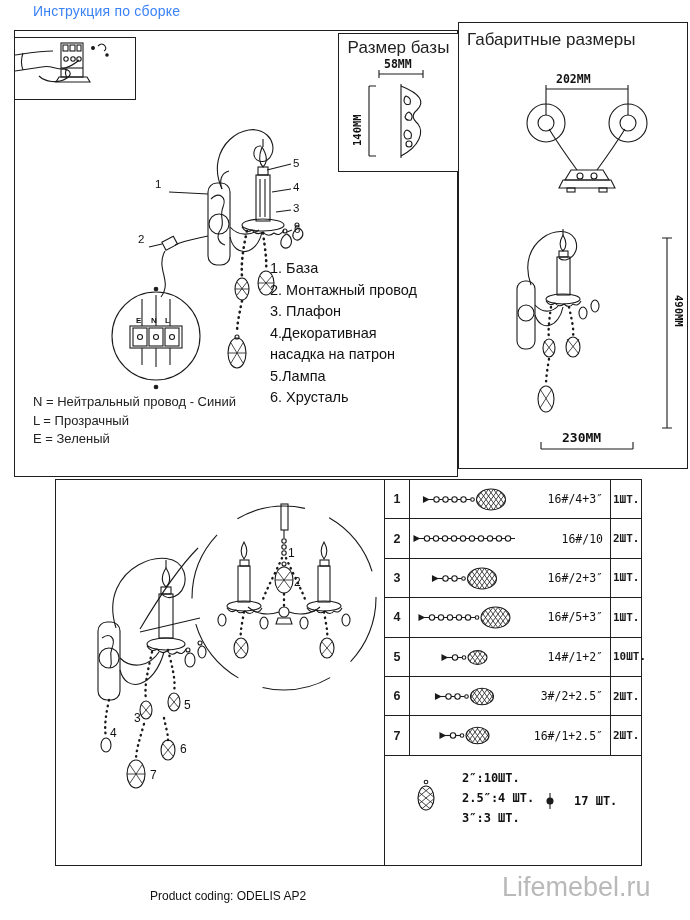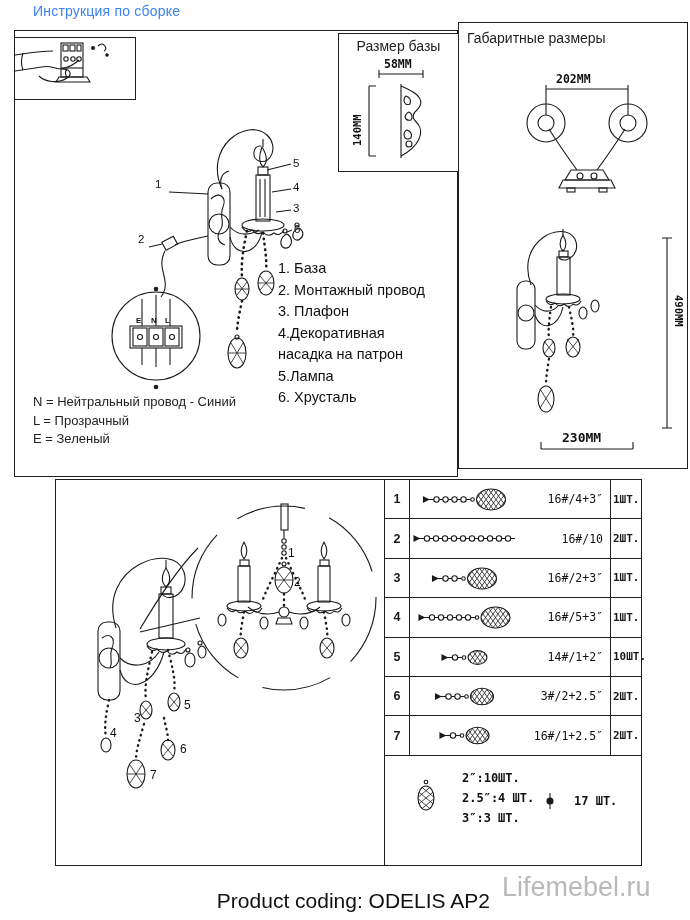--- a/index.html
+++ b/index.html
@@ -1,28 +1,28 @@
 <!DOCTYPE html>
 <html><head>
 <meta charset="utf-8">
 <style>
   html,body{margin:0;padding:0;background:#fff;}
   .page{position:relative;width:690px;height:920px;background:#fff;overflow:hidden;
         font-family:"Liberation Sans",sans-serif;color:#1a1a1a;}
   .box{position:absolute;border:1.2px solid #1f1f1f;background:#fff;box-sizing:border-box;}
   .title{position:absolute;left:33px;top:3px;font-size:14px;color:#3b82f6;letter-spacing:.2px;}
-  .box-title{font-size:14px;color:#222;}
+  .box-title{font-size:17px;color:#222;}
   svg{display:block;}
   .lineart{stroke:#1a1a1a;fill:none;stroke-width:1.1;}
   .dim{position:absolute;font-family:"DejaVu Sans Mono",monospace;font-weight:bold;
        font-size:11.5px;color:#111;white-space:nowrap;}
   .co{position:absolute;font-size:11.5px;color:#111;}
   .co2{position:absolute;font-size:12px;color:#111;}
   .term{position:absolute;font-size:8px;font-weight:bold;color:#111;}
-  .parts-list{position:absolute;left:278px;top:258px;font-size:14.5px;line-height:21.5px;color:#111;}
+  .parts-list{position:absolute;left:270px;top:258px;font-size:14.5px;line-height:21.5px;color:#111;}
   .legend{position:absolute;left:33px;top:393px;font-size:13px;line-height:18.5px;color:#222;}
   
   .panel-left{left:14px;top:30px;width:444px;height:447px;}
   .hand-box{left:14px;top:37px;width:122px;height:63px;z-index:3;}
   .base-box{left:338px;top:33px;width:121px;height:139px;z-index:2;}
   .base-box .box-title{position:absolute;left:0;right:0;top:4px;text-align:center;}
   .panel-right{left:458px;top:22px;width:230px;height:447px;}
   .panel-right .box-title{position:absolute;left:8px;top:7px;}
   .bottom-box{left:55px;top:479px;width:587px;height:387px;}
   
@@ -35,21 +35,21 @@
   .t-size{position:absolute;right:7px;top:50%;transform:translateY(-50%);
           font-family:"DejaVu Sans Mono",monospace;font-size:11.5px;color:#111;}
   .t-qty{width:30px;display:flex;align-items:center;font-family:"DejaVu Sans Mono",monospace;
          font-size:11px;font-weight:bold;padding-left:2px;box-sizing:border-box;}
   .summary{position:absolute;left:0;top:276px;right:0;bottom:0;}
   .sum-crystal{position:absolute;left:28px;top:22px;}
   .sum-lines{position:absolute;left:66px;top:12px;font-family:"DejaVu Sans Mono",monospace;
              font-size:12px;font-weight:bold;line-height:20px;color:#111;margin-left:11px;}
   .sum-bead{position:absolute;left:160px;top:36px;display:flex;align-items:center;gap:19px;
             font-family:"DejaVu Sans Mono",monospace;font-size:12px;font-weight:bold;color:#111;}
-  .coding{position:absolute;left:150px;top:889px;width:340px;text-align:right;font-size:21px;color:#111;}
+  .coding{position:absolute;left:150px;top:889px;width:340px;text-align:left;font-size:12px;color:#111;}
   .watermark{position:absolute;left:502px;top:872px;font-size:27px;color:#b9b9b9;}
   .rot-l{position:absolute;left:12px;top:112px;transform-origin:0 0;transform:rotate(-90deg);font-size:10.5px;}
   .rot-r{position:absolute;left:226px;top:272px;transform-origin:0 0;transform:rotate(90deg);font-size:10.5px;}
 </style>
 </head>
 <body>
 
 <div class="page">
 
   <div class="title">Инструкция по сборке</div>

